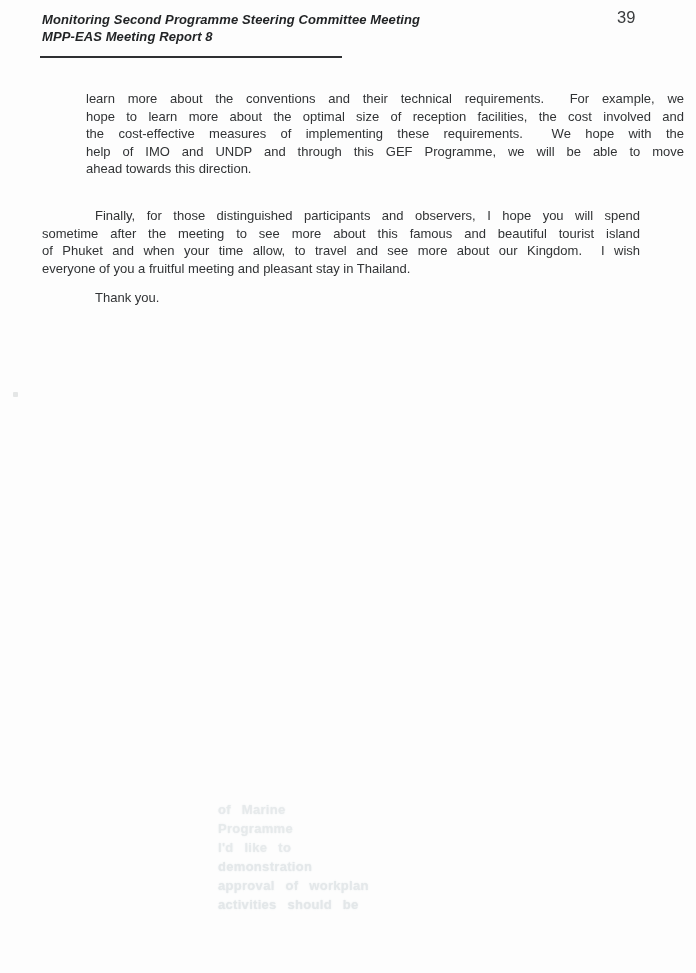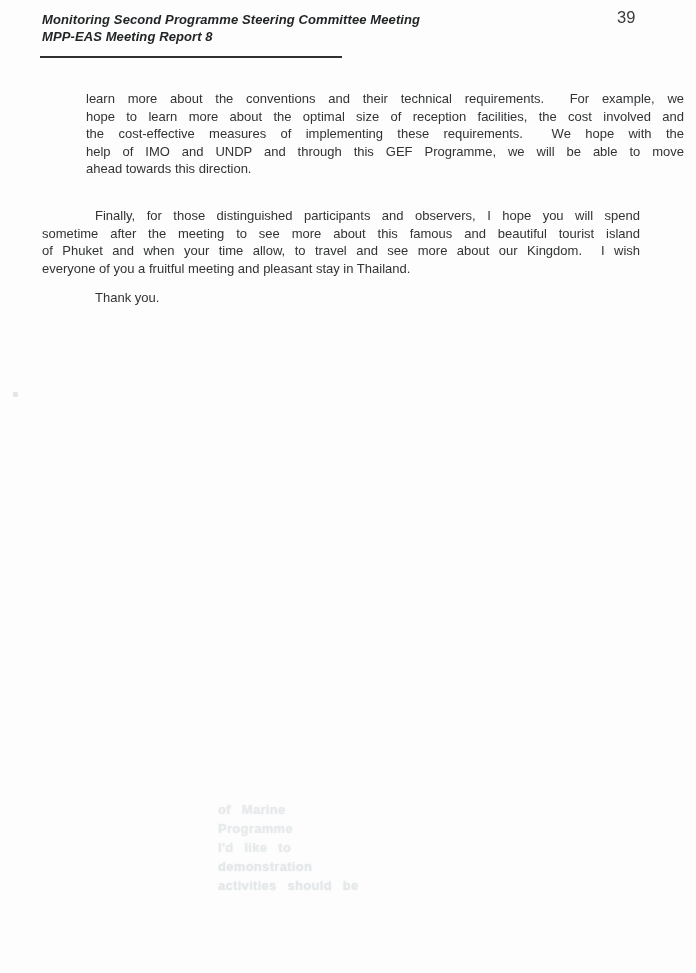--- a/index.html
+++ b/index.html
@@ -139,18 +139,19 @@
     <div class="bodyline lastline">everyone of you a fruitful meeting and pleasant stay in Thailand.</div>
   </div>
 
   <div class="closing-block">Thank you.</div>
 
   <div class="ghost-block">
     <div class="ghost-line">of Marine</div>
     <div class="ghost-line">Programme</div>
     <div class="ghost-line">I'd like to</div>
     <div class="ghost-line">demonstration</div>
+    <div class="ghost-line">approval of workplan</div>
     <div class="ghost-line">activities should be</div>
   </div>
 
   <div class="speckle"></div>
 
 </div>
 
 </body></html>

